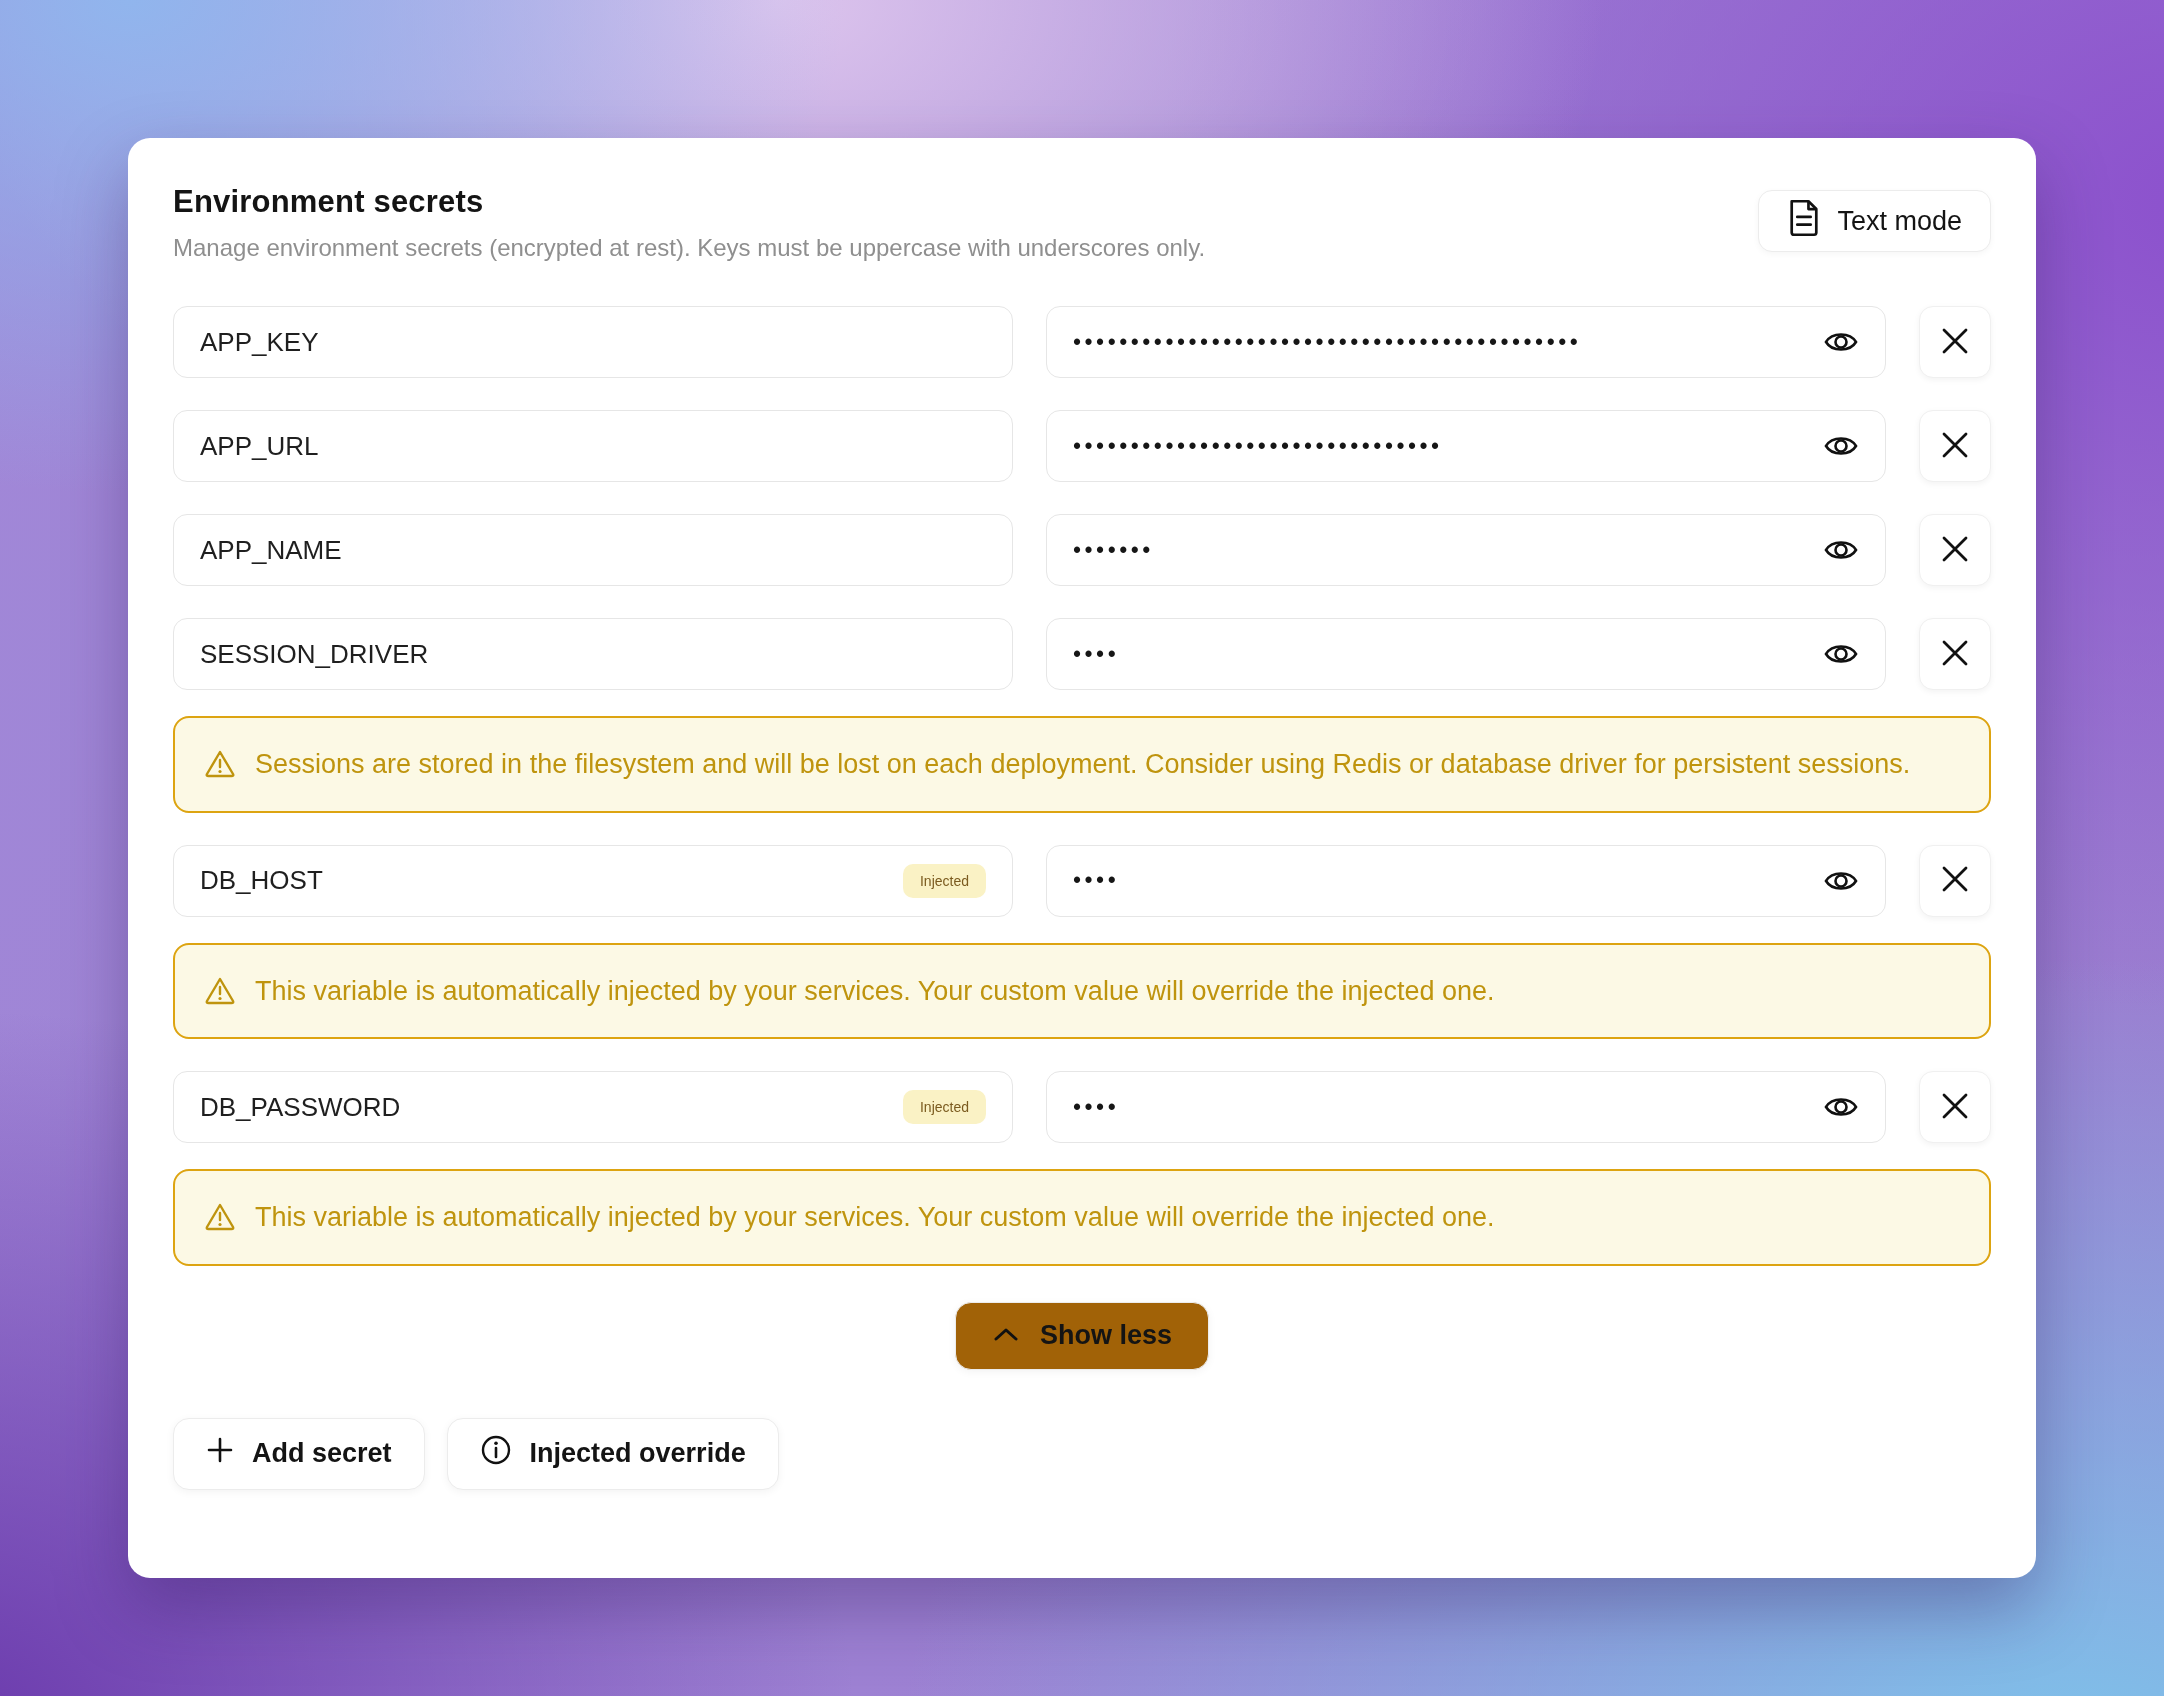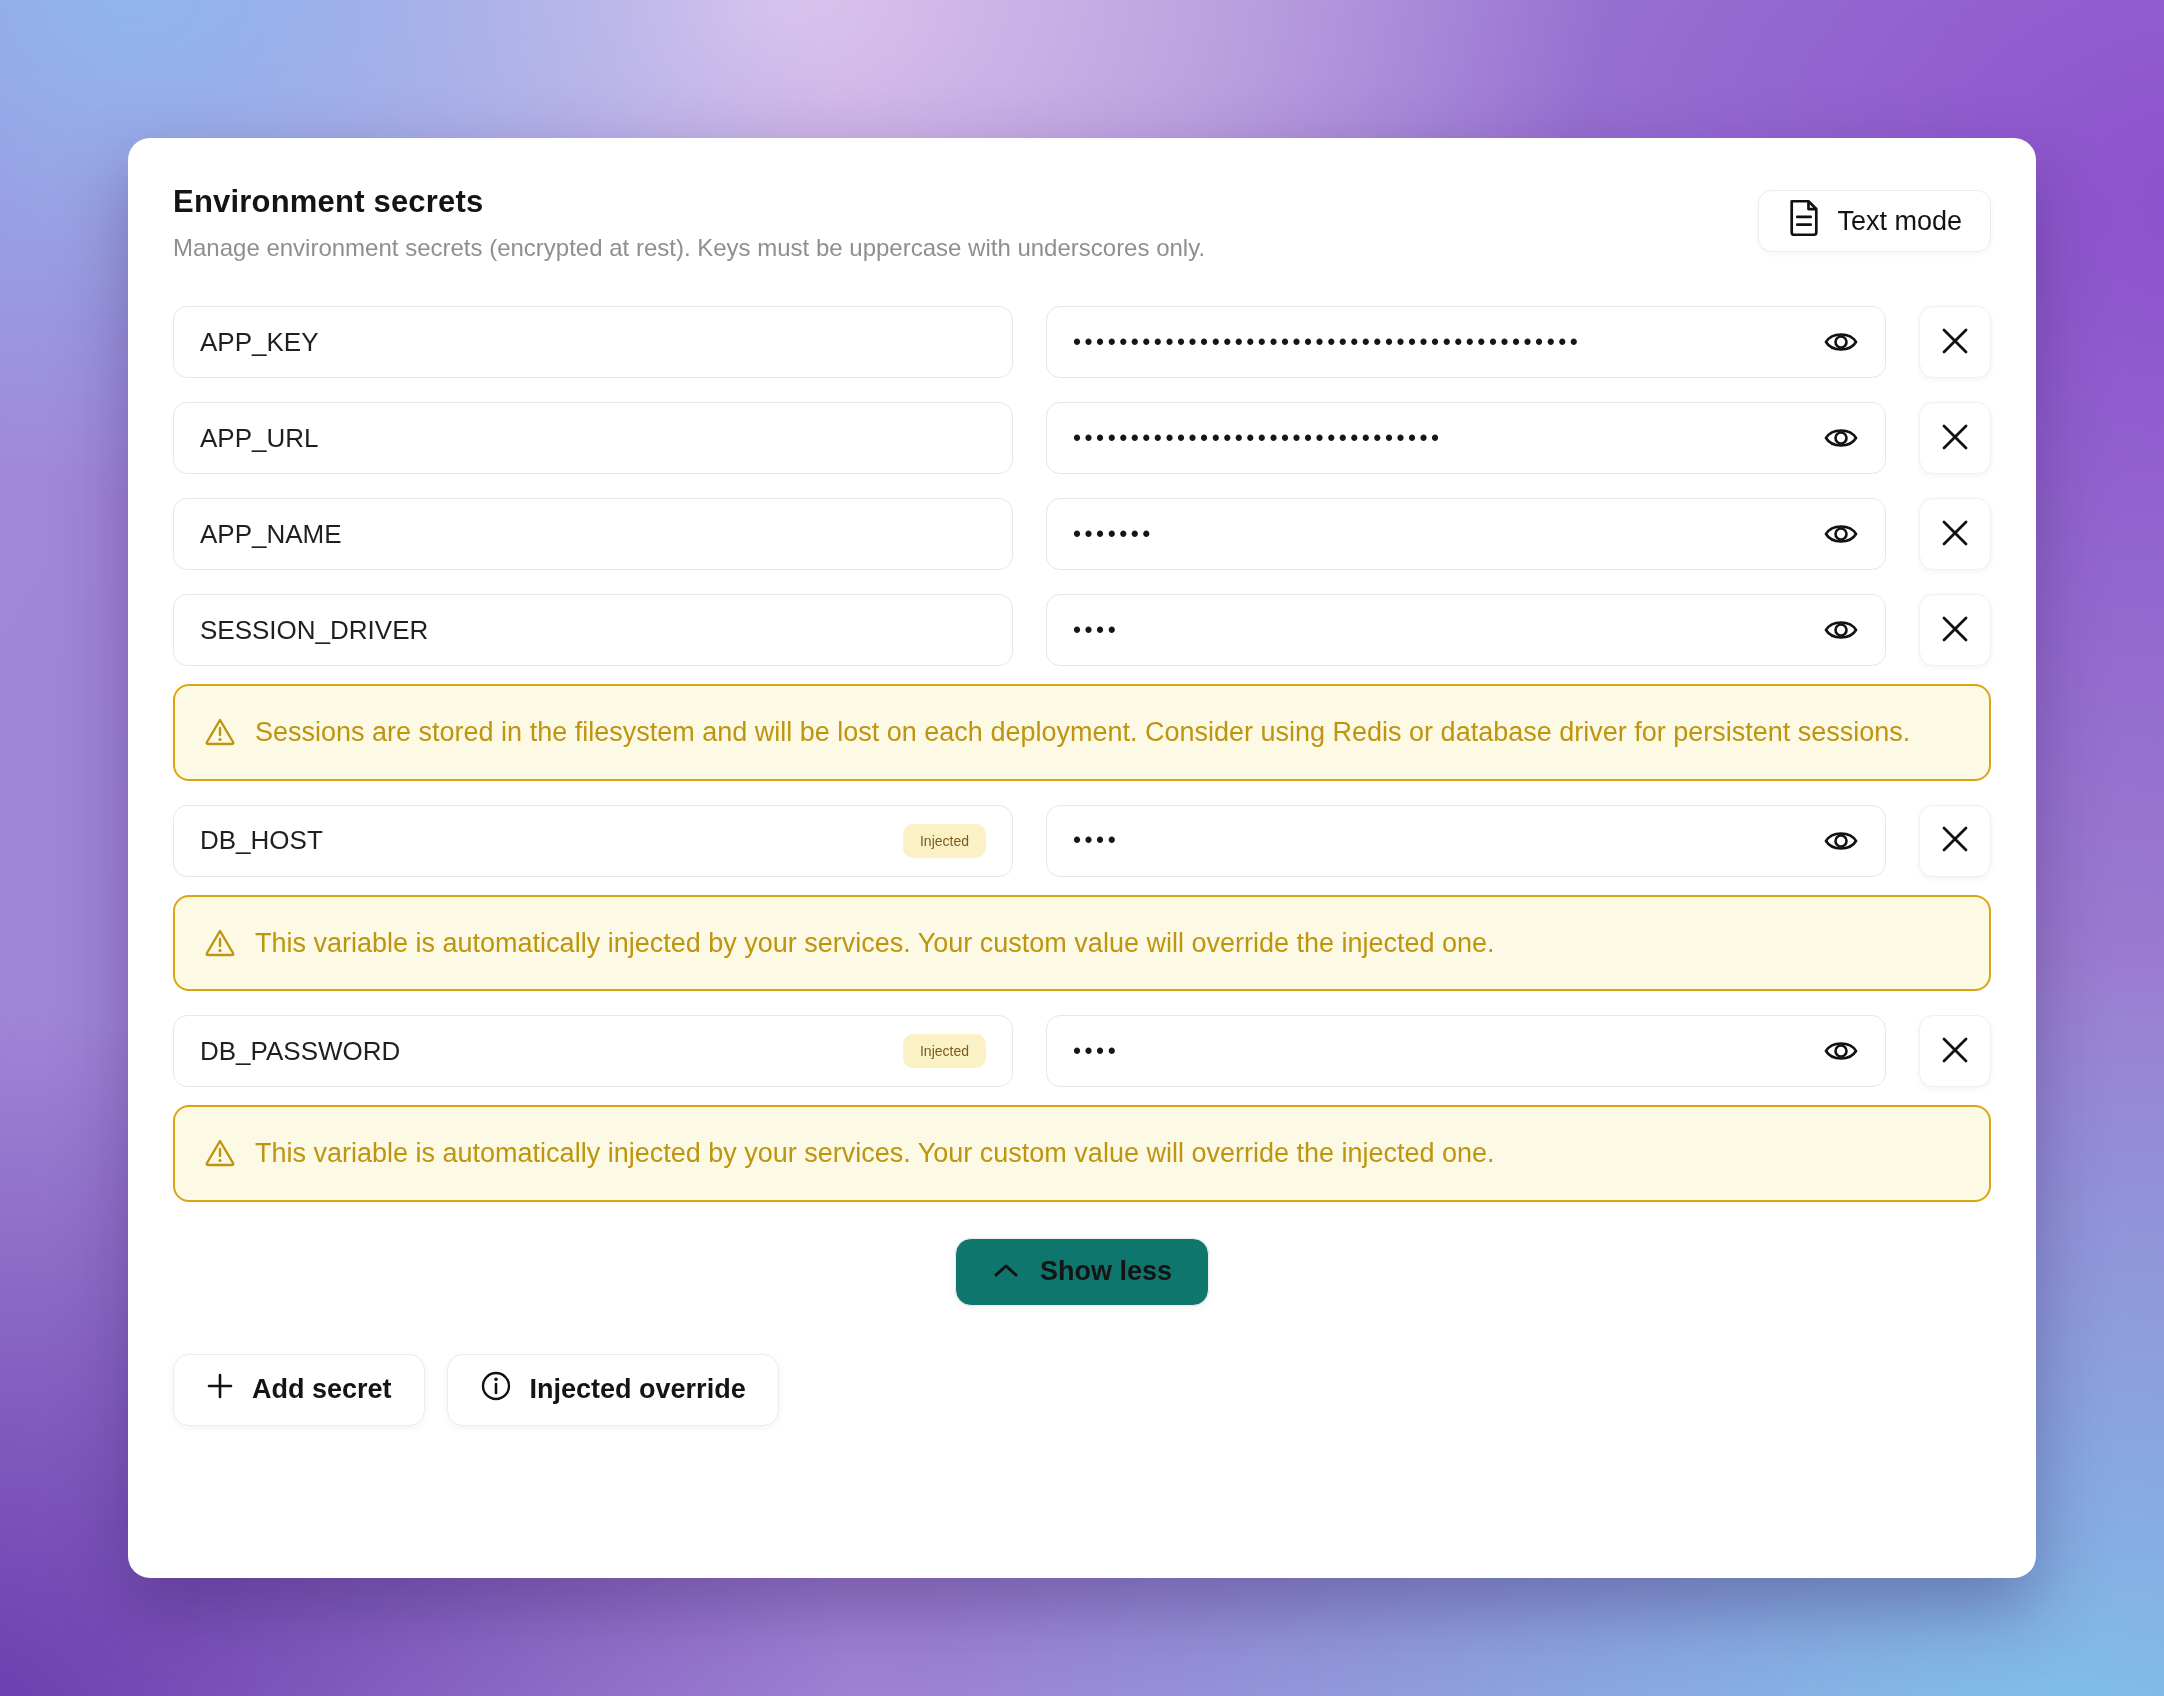--- a/index.html
+++ b/index.html
@@ -27,21 +27,21 @@
   .title { font-size: 31px; font-weight: 700; color: #141414; letter-spacing: 0.2px; }
   .subtitle { margin-top: 14px; font-size: 24px; color: #8f8f8f; }
   .text-mode-btn {
     position: absolute; top: 6px; right: 0;
     display: flex; align-items: center; gap: 16px;
     height: 62px; padding: 0 28px;
     background: #fff; border: 1.5px solid #ececec; border-radius: 14px;
     box-shadow: 0 2px 6px rgba(0,0,0,0.04);
     font-size: 27px; color: #141414; cursor: pointer;
   }
-  .form { margin-top: 44px; display: flex; flex-direction: column; gap: 24px; }
+  .form { margin-top: 44px; display: flex; flex-direction: column; gap: 32px; }
   .row { display: flex; justify-content: space-between; align-items: center; }
   .field {
     height: 72px; border: 1.5px solid #e6e6e6; border-radius: 14px;
     background: #fff; display: flex; align-items: center;
     font-size: 26px; color: #1f1f1f;
   }
   .key-field { width: 840px; padding: 0 26px; justify-content: space-between; }
   .value-field { width: 840px; padding: 0 22px 0 26px; justify-content: space-between; }
   .mask { font-size: 23px; letter-spacing: 3.5px; color: #161616; white-space: nowrap; overflow: hidden; }
   .eye-btn { width: 44px; height: 44px; display: flex; align-items: center; justify-content: center; cursor: pointer; flex: none; }
@@ -59,21 +59,21 @@
     margin-top: -6px;
     border: 2px solid #dda411; background: #fcf9e5; border-radius: 16px;
     padding: 26px 30px; display: flex; gap: 20px; align-items: flex-start;
   }
   .alert-text { font-size: 27px; color: #bf940e; line-height: 1.5; }
   .alert svg { flex: none; margin-top: 5px; }
   .show-less-wrap { display: flex; justify-content: center; margin-top: 36px; }
   .show-less-btn {
     display: flex; align-items: center; gap: 20px;
     height: 68px; padding: 0 36px;
-    background: #0f766e; border: 1.5px solid #ececec; border-radius: 16px;
+    background: #a16207; border: 1.5px solid #ececec; border-radius: 16px;
     box-shadow: 0 2px 8px rgba(0,0,0,0.05);
     font-size: 27px; font-weight: 600; color: #141414; cursor: pointer;
   }
   .footer { display: flex; gap: 22px; margin-top: 48px; }
   .footer-btn {
     display: flex; align-items: center; gap: 18px;
     height: 72px; padding: 0 32px;
     background: #fff; border: 1.5px solid #ececec; border-radius: 16px;
     box-shadow: 0 2px 8px rgba(0,0,0,0.05);
     font-size: 27px; font-weight: 600; color: #141414; cursor: pointer;

